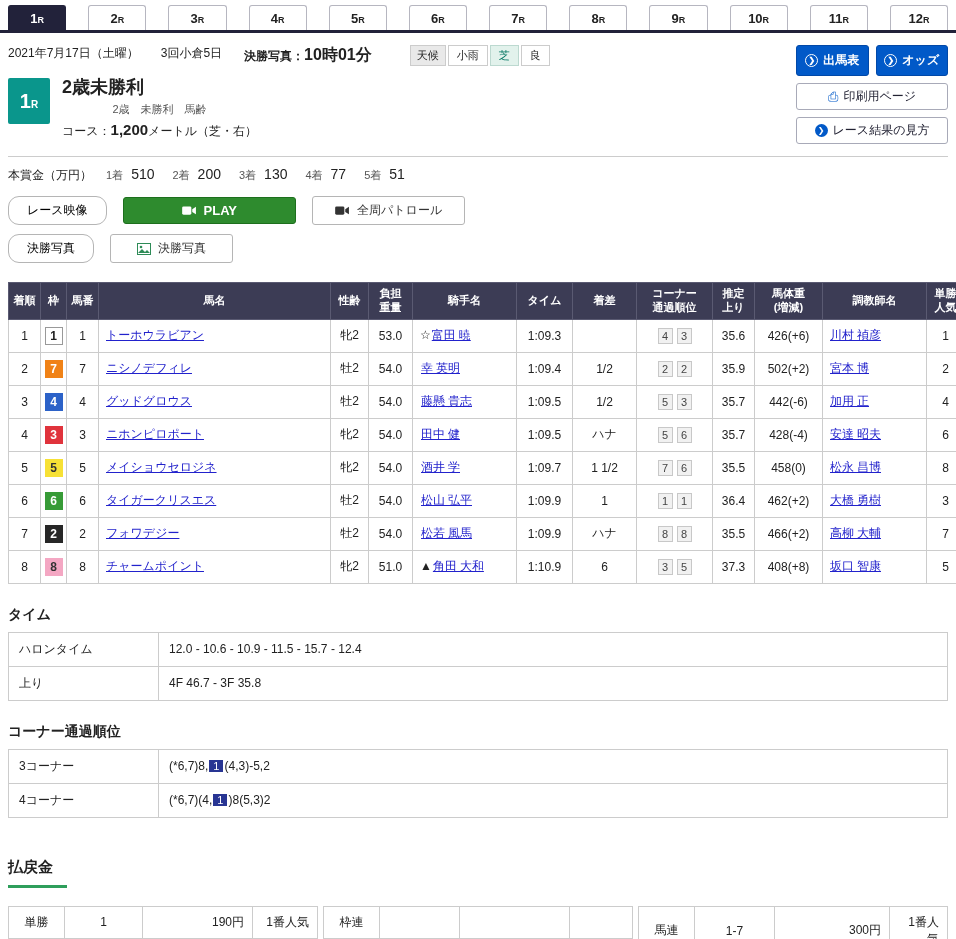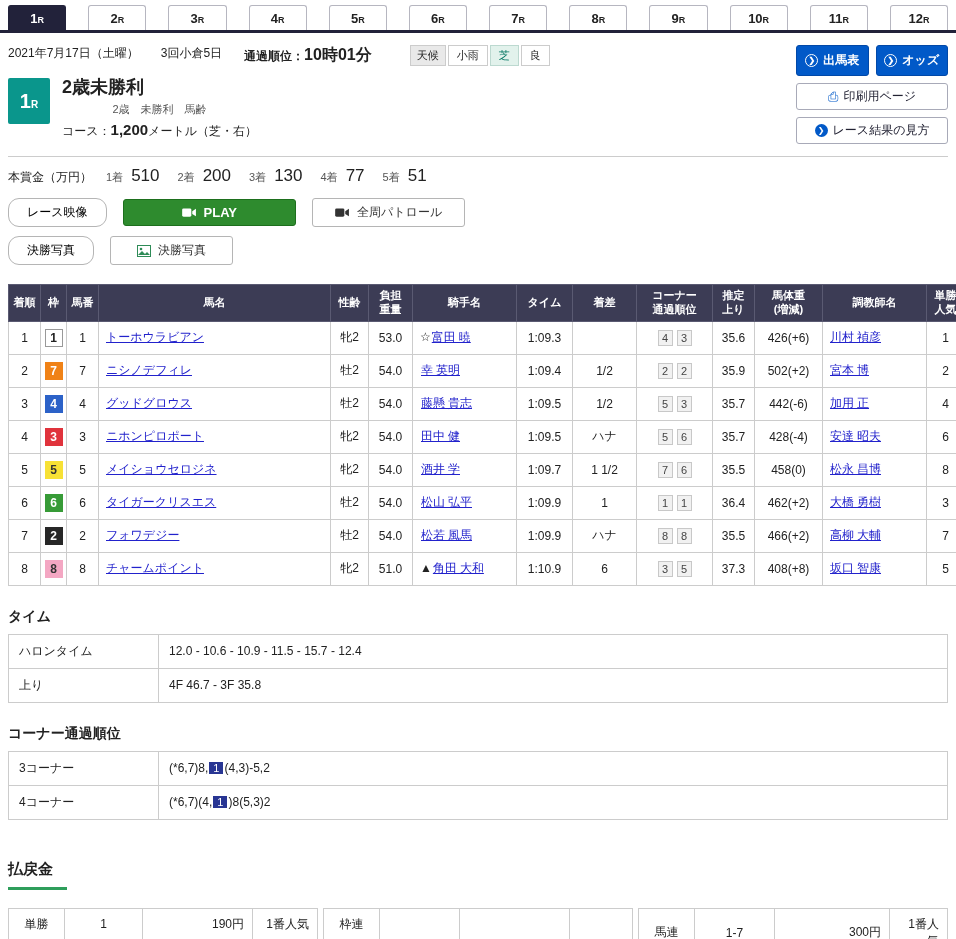--- a/index.html
+++ b/index.html
@@ -48,21 +48,21 @@
   .printer-ic { color:#0159c8; font-size:13px; }
   .bcircle { display:inline-block; width:13px; height:13px; background:#0159c8; color:#fff; border-radius:50%;
              font-size:8px; line-height:13px; text-align:center; }
 
   .divider { border:none; border-top:1px solid #ccc; margin:12px 8px 0; }
 
   .prize-line { padding:9px 8px 0; font-size:12px; }
   .prize-label { margin-right:14px; }
   .prize-item { margin-right:18px; }
   .p-place { color:#555; margin-right:8px; font-size:11px; }
-  .p-amt { font-size:17px; }
+  .p-amt { font-size:14px; }
 
   
   .media { padding:12px 8px 4px; }
   .media-row { display:flex; gap:16px; margin-bottom:9px; align-items:center; }
   .label-btn { background:#fff; border:1px solid #b5b5b5; border-radius:11px; padding:5px 18px; font-size:12px; cursor:pointer; }
   .play-btn { background:#2e8b2e; border:1px solid #1d6f1d; color:#fff; font-weight:bold; border-radius:3px;
               padding:5px 58px; display:flex; align-items:center; gap:7px; cursor:pointer; font-size:13px; }
   .patrol-btn { background:#fff; border:1px solid #b5b5b5; border-radius:3px; padding:5px 22px;
                 display:flex; align-items:center; gap:7px; font-size:12px; cursor:pointer; color:#333; }
   .photo-btn { background:#fff; border:1px solid #b5b5b5; border-radius:3px; padding:5px 26px;
@@ -134,21 +134,21 @@
     <div class="tab"><span>11</span><span class="r">R</span></div>
 
     <div class="tab"><span>12</span><span class="r">R</span></div>
   </div>
 
 <div class="race-head">
   <div class="race-head-left">
     <div class="date-line">
       <span class="dt">2021年7月17日（土曜）</span>
       <span class="dt">3回小倉5日</span>
-      <span class="dt"><span class="start-label">通過順位：</span><span class="start-time">10時01分</span></span>
+      <span class="dt"><span class="start-label">決勝写真：</span><span class="start-time">10時01分</span></span>
       <span class="chips">
         <span class="chip-label">天候</span>
         <span class="chip-value">小雨</span>
         <span class="chip-turf">芝</span>
         <span class="chip-value">良</span>
       </span>
     </div>
 
     <div class="race-title-block">
       <div class="race-num-box">

